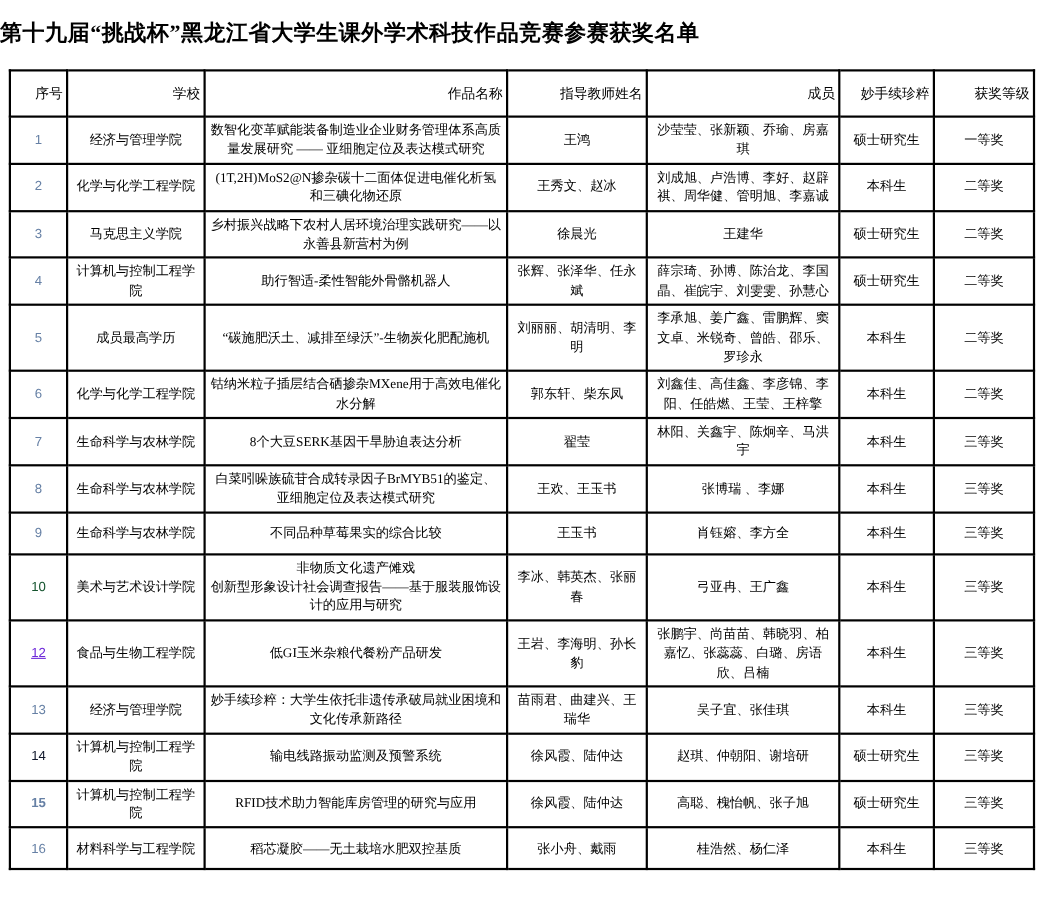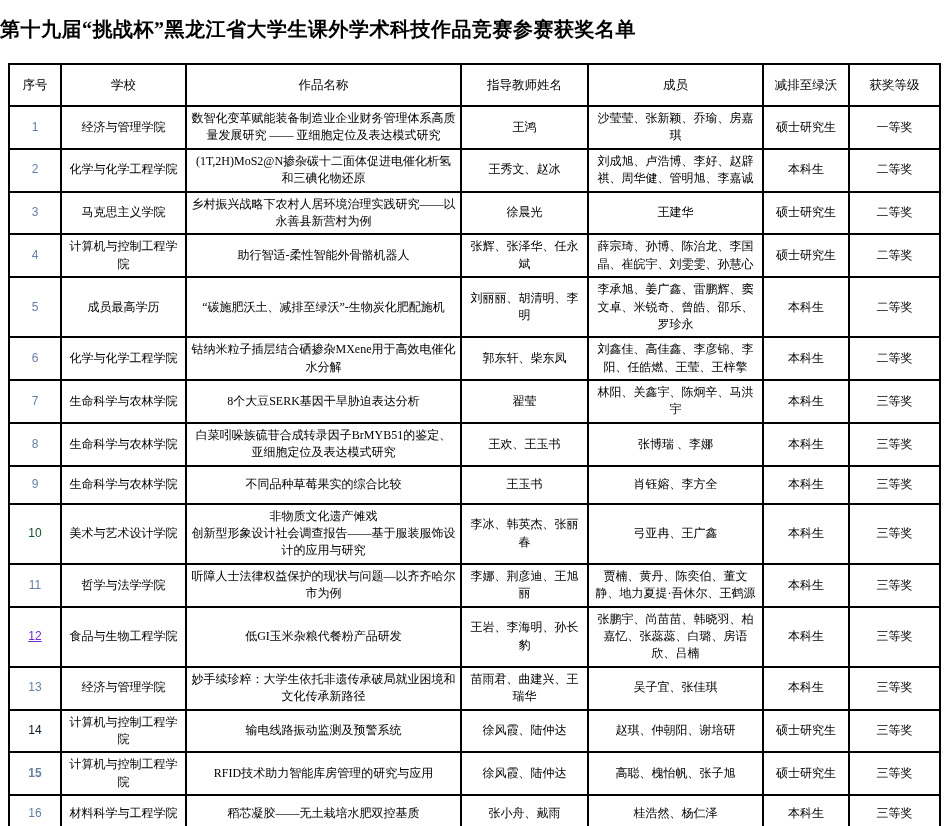--- a/index.html
+++ b/index.html
@@ -28,20 +28,21 @@
     vertical-align:middle;
     font-size:12px;
     line-height:1.45;
     padding:3px 3px;
     word-break:break-all;
   }
   table.awards th{
     font-weight:normal;
     height:34px;
     font-size:12.5px;
+    text-align:right;
   }
   table.awards tr{height:38px;}
   td.cell-seq{
     font-family:"Liberation Sans","DejaVu Sans",sans-serif;
     font-size:11px;
   }
   td.cell-work{white-space:pre-line;}
 </style>
 </head>
 <body>
@@ -58,21 +59,21 @@
     <col style="width:86px">
     <col style="width:91px">
   </colgroup>
   <thead>
     <tr>
         <th>序号</th>
         <th>学校</th>
         <th>作品名称</th>
         <th>指导教师姓名</th>
         <th>成员</th>
-        <th>减排至绿沃</th>
+        <th>妙手续珍粹</th>
         <th>获奖等级</th>
       </tr>
   </thead>
   <tbody>
       <tr>
         <td class="cell-seq" style="color: rgb(102, 128, 165);">1</td>
         <td class="cell-school">经济与管理学院</td>
         <td class="cell-work">数智化变革赋能装备制造业企业财务管理体系高质量发展研究 —— 亚细胞定位及表达模式研究</td>
         <td class="cell-teachers">王鸿</td>
         <td class="cell-members">沙莹莹、张新颖、乔瑜、房嘉琪</td>
@@ -155,29 +156,20 @@
         <td class="cell-seq" style="color: #14532d;">10</td>
         <td class="cell-school">美术与艺术设计学院</td>
         <td class="cell-work">非物质文化遗产傩戏
 创新型形象设计社会调查报告——基于服装服饰设计的应用与研究</td>
         <td class="cell-teachers">李冰、韩英杰、张丽春</td>
         <td class="cell-members">弓亚冉、王广鑫</td>
         <td class="cell-degree">本科生</td>
         <td class="cell-award">三等奖</td>
       </tr>
       <tr>
-        <td class="cell-seq" style="color: rgb(102, 128, 165);">11</td>
-        <td class="cell-school">哲学与法学学院</td>
-        <td class="cell-work">听障人士法律权益保护的现状与问题—以齐齐哈尔市为例</td>
-        <td class="cell-teachers">李娜、荆彦迪、王旭丽</td>
-        <td class="cell-members">贾楠、黄丹、陈奕伯、董文静、地力夏提·吾休尔、王鹤源</td>
-        <td class="cell-degree">本科生</td>
-        <td class="cell-award">三等奖</td>
-      </tr>
-      <tr>
         <td class="cell-seq" style="color: #6d28d9; text-decoration: underline;">12</td>
         <td class="cell-school">食品与生物工程学院</td>
         <td class="cell-work">低GI玉米杂粮代餐粉产品研发</td>
         <td class="cell-teachers">王岩、李海明、孙长豹</td>
         <td class="cell-members">张鹏宇、尚苗苗、韩晓羽、柏嘉忆、张蕊蕊、白璐、房语欣、吕楠</td>
         <td class="cell-degree">本科生</td>
         <td class="cell-award">三等奖</td>
       </tr>
       <tr>
         <td class="cell-seq" style="color: rgb(102, 128, 165);">13</td>

